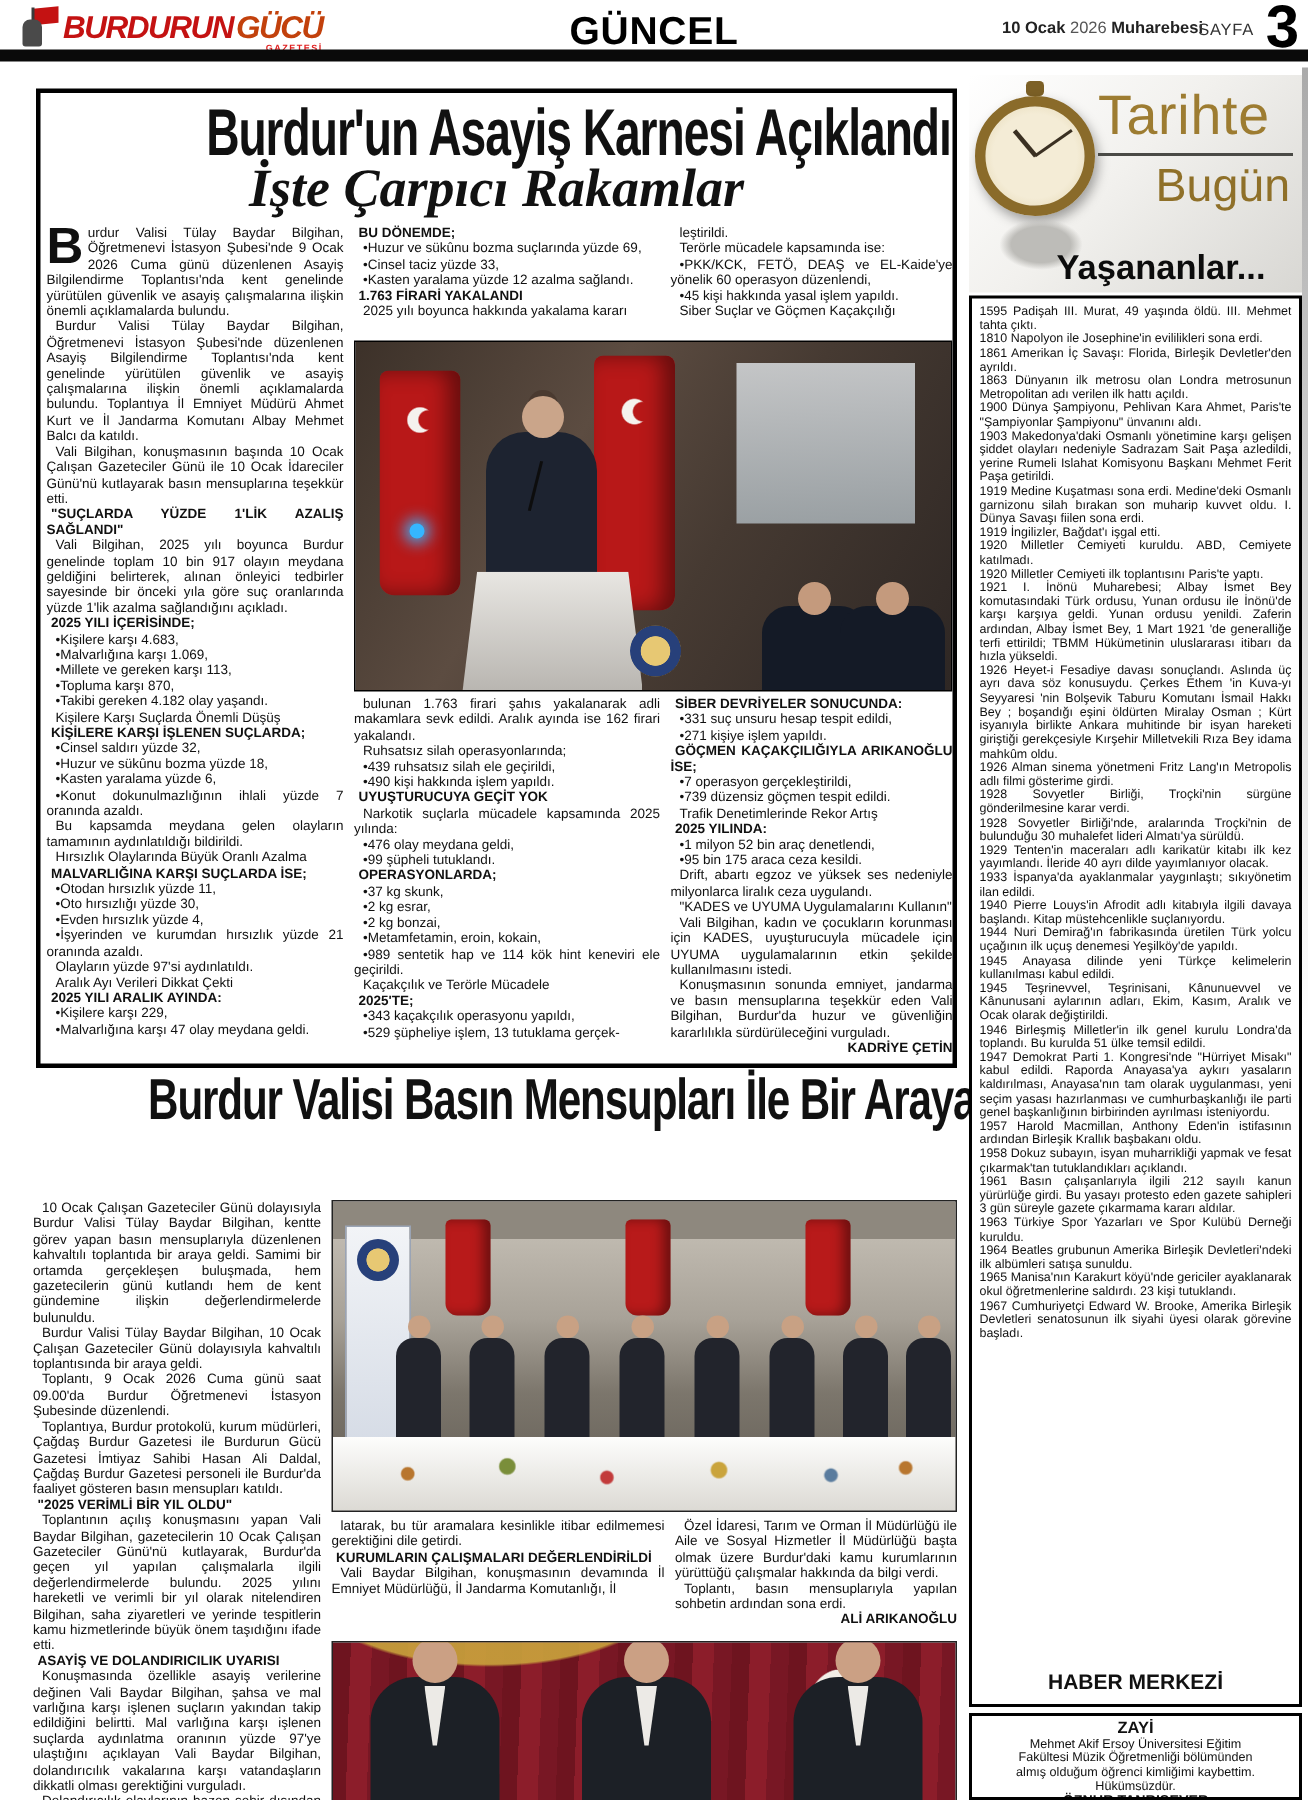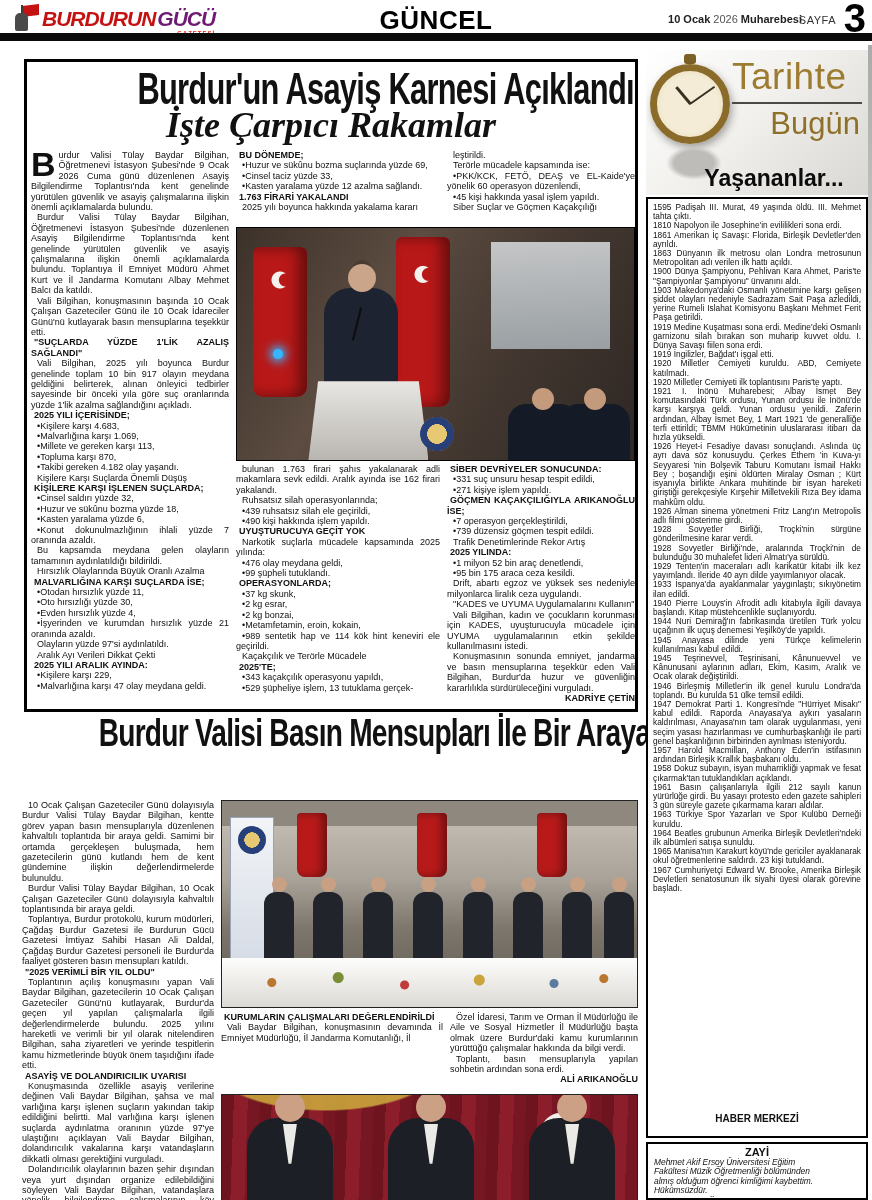--- a/index.html
+++ b/index.html
@@ -9,41 +9,41 @@
 
   
   .masthead { position:absolute; left:0; top:0; width:872px; height:33px; }
   .logo { position:absolute; left:14px; top:3px; height:30px; display:flex; align-items:center; }
   .flag-icon { position:relative; width:26px; height:27px; margin-right:2px; }
   .flag-cloth { position:absolute; left:8px; top:0; width:17px; height:11px; background:#c41212; transform:skewY(-6deg); }
   .flag-pole  { position:absolute; left:7px; top:0; width:2px; height:24px; background:#3a3a3a; }
   .flag-man   { position:absolute; left:1px; top:8px; width:13px; height:18px; background:#4a4a4a; border-radius:5px 5px 2px 2px; }
   .logo-text { position:relative; line-height:1; }
   .logo-main { font-size:21px; font-weight:700; color:#c41212; letter-spacing:-1px; font-style:italic; }
-  .logo-main .t2 { color:#701a75; margin-left:2px; }
+  .logo-main .t2 { color:#c2410c; margin-left:2px; }
   .logo-sub { position:absolute; right:0; bottom:-7px; font-size:6px; font-weight:700; color:#e02020; letter-spacing:1px; }
   .section-head { position:absolute; left:50%; top:5px; transform:translateX(-50%);
                   font-size:26px; font-weight:700; letter-spacing:.5px; color:#000;
                   border-bottom:2px solid #111; padding:0 26px 1px; }
   .dateline { position:absolute; right:70px; top:13px; font-size:11px; color:#222; }
   .dateline b { font-weight:700;text-align:right; }
   .dateline .yr { font-weight:400; color:#555; }
   .pagelabel { position:absolute; right:36px; top:14px; font-size:11px; color:#333; letter-spacing:.5px; }
   .pagenum { position:absolute; right:6px; top:-4px; font-size:40px; font-weight:700; color:#000; }
   .topbar { position:absolute; left:0; top:33px; width:872px; height:8px; background:#0a0a0a; }
   .banner-strip { position:absolute; left:20px; top:45px; width:620px; height:13px;
     background:linear-gradient(90deg,#6b5d55,#9b8d83 12%,#55483f 24%,#b0252a 30%,#8d8077 38%,#444 44%,#a39589 55%,#5d5047 66%,#8a7d73 76%,#b0252a 82%,#6f6259 90%,#948ا7c); }
   .scan-edge { position:absolute; right:0; top:45px; width:4px; height:640px; background:linear-gradient(#aaa,#ddd 60%,#fff); }
 
   
   .txt { font-size:9px; line-height:10.4px; text-align:justify; color:#101010; }
   .it { margin:0; }
   .it-p { text-indent:6px; }
   .it-h { font-weight:700; text-indent:3px; }
-  .it-c2 { text-align:left; text-indent:0;font-style:italic; }
+  .it-c2 { text-align:center; text-indent:0; }
   .dropcap { float:left; font-size:34px; line-height:27px; font-weight:700; padding:1px 3px 0 0; }
   .byline { font-weight:700; float:right; padding-left:6px; }
 
   
   .art1 { position:absolute; left:24px; top:59px; width:614px; height:653px;
           border:3px solid #000; background:#fff; padding:2px; overflow:hidden; }
   .a1-headline { text-align:center; white-space:nowrap; height:40px; }
   .a1-headline span { display:inline-block; font-size:44px; font-weight:700; letter-spacing:-1px;
           transform:scale(.70,1.0); transform-origin:center top; }
   .a1-sub { text-align:center; height:44px; font-family:"Liberation Serif", serif;
@@ -163,21 +163,21 @@
     background:radial-gradient(ellipse,#bdbcb8 0 50%,transparent 70%); }
   .sb-title1 { position:absolute; left:86px; top:6px; font-size:37px; color:#9d7c31; letter-spacing:.5px; }
   .sb-rule { position:absolute; right:6px; top:52px; width:130px; height:2px; background:#4a4a46; }
   .sb-title2 { position:absolute; right:8px; top:56px; font-size:31px; color:#8f7029; }
   .sb-title3 { position:absolute; left:0; bottom:3px; width:100%; text-align:center; padding-left:34px;
     font-size:23px; font-weight:700; color:#0c0c0c; }
   .sb-box { position:absolute; left:646px; top:197px; width:222px; height:941px;
     border:2px solid #000; background:#fff; padding:4px 5px 2px; overflow:hidden; }
   .ev { font-size:8.3px; line-height:9.2px; text-align:justify; height:908px; overflow:hidden; }
   .ev .it-p { text-indent:0; }
-  .sb-footer { height:14px; text-align:center; font-weight:700; font-size:10px; padding-top:2px; }
+  .sb-footer { height:14px; text-align:center; font-weight:700; font-size:14px; padding-top:2px; }
 
   
   .zayi { position:absolute; left:646px; top:1142px; width:222px; height:58px;
     border:2px solid #000; background:#fff; text-align:center; padding:2px 6px; overflow:hidden; }
   .zayi-title { font-size:11px; font-weight:700; line-height:12px; }
   .zayi-body { font-size:8.4px; line-height:9.4px; }
   .zayi-name { font-size:9.5px; font-weight:700; line-height:10px; }
 </style>
 </head>
 <body>
@@ -305,20 +305,21 @@
         </div>
     </div>
   </section>
 
   <div class="a2-headline"><span>Burdur Valisi Basın Mensupları İle Bir Araya Geldi</span></div>
   <section class="art2">
     <div class="a2grid">
       <div class="b1 txt">
           <div class="it it-p">10 Ocak Çalışan Gazeteciler Günü dolayısıyla Burdur Valisi Tülay Baydar Bilgihan, kentte görev yapan basın mensuplarıyla düzenlenen kahvaltılı toplantıda bir araya geldi. Samimi bir ortamda gerçekleşen buluşmada, hem gazetecilerin günü kutlandı hem de kent gündemine ilişkin değerlendirmelerde bulunuldu.</div>
           <div class="it it-p">Burdur Valisi Tülay Baydar Bilgihan, 10 Ocak Çalışan Gazeteciler Günü dolayısıyla kahvaltılı toplantısında bir araya geldi.</div>
+          <div class="it it-p">Toplantı, 9 Ocak 2026 Cuma günü saat 09.00'da Burdur Öğretmenevi İstasyon Şubesinde düzenlendi.</div>
           <div class="it it-p">Toplantıya, Burdur protokolü, kurum müdürleri, Çağdaş Burdur Gazetesi ile Burdurun Gücü Gazetesi İmtiyaz Sahibi Hasan Ali Daldal, Çağdaş Burdur Gazetesi personeli ile Burdur'da faaliyet gösteren basın mensupları katıldı.</div>
           <div class="it it-h">"2025 VERİMLİ BİR YIL OLDU"</div>
           <div class="it it-p">Toplantının açılış konuşmasını yapan Vali Baydar Bilgihan, gazetecilerin 10 Ocak Çalışan Gazeteciler Günü'nü kutlayarak, Burdur'da geçen yıl yapılan çalışmalarla ilgili değerlendirmelerde bulundu. 2025 yılını hareketli ve verimli bir yıl olarak nitelendiren Bilgihan, saha ziyaretleri ve yerinde tespitlerin kamu hizmetlerinde büyük önem taşıdığını ifade etti.</div>
           <div class="it it-h">ASAYİŞ VE DOLANDIRICILIK UYARISI</div>
           <div class="it it-p">Konuşmasında özellikle asayiş verilerine değinen Vali Baydar Bilgihan, şahsa ve mal varlığına karşı işlenen suçların yakından takip edildiğini belirtti. Mal varlığına karşı işlenen suçlarda aydınlatma oranının yüzde 97'ye ulaştığını açıklayan Vali Baydar Bilgihan, dolandırıcılık vakalarına karşı vatandaşların dikkatli olması gerektiğini vurguladı.</div>
           <div class="it it-p">Dolandırıcılık olaylarının bazen şehir dışından veya yurt dışından organize edilebildiğini söyleyen Vali Baydar Bilgihan, vatandaşlara yönelik bilgilendirme çalışmalarının köy ziyaretlerinde de sürdüğünü belirtti. Vali Baydar Bilgihan, hiçbir kamu görevlisinin telefonla para talep etmeyeceğini hatır-</div>
         </div>
       <div class="photo2">
         <span class="ph2-beam"></span>
         <span class="ph2-banner"></span>
@@ -329,20 +330,21 @@
         <span class="ph2-fig" style="left:22%"></span>
         <span class="ph2-fig" style="left:34%"></span>
         <span class="ph2-fig" style="left:46%"></span>
         <span class="ph2-fig" style="left:58%"></span>
         <span class="ph2-fig" style="left:70%"></span>
         <span class="ph2-fig" style="left:82%"></span>
         <span class="ph2-fig" style="left:92%"></span>
         <span class="ph2-table"></span>
       </div>
       <div class="b2 txt">
+          <div class="it it-p">latarak, bu tür aramalara kesinlikle itibar edilmemesi gerektiğini dile getirdi.</div>
           <div class="it it-h">KURUMLARIN ÇALIŞMALARI DEĞERLENDİRİLDİ</div>
           <div class="it it-p">Vali Baydar Bilgihan, konuşmasının devamında İl Emniyet Müdürlüğü, İl Jandarma Komutanlığı, İl</div>
         </div>
       <div class="b3 txt">
           <div class="it it-p">Özel İdaresi, Tarım ve Orman İl Müdürlüğü ile Aile ve Sosyal Hizmetler İl Müdürlüğü başta olmak üzere Burdur'daki kamu kurumlarının yürüttüğü çalışmalar hakkında da bilgi verdi.</div>
           <div class="it it-p">Toplantı, basın mensuplarıyla yapılan sohbetin ardından sona erdi.<b class="byline">ALİ ARIKANOĞLU</b></div>
         </div>
       <div class="photo3">
         <span class="ph3-swag"></span>
         <span class="ph3-crescent"></span>

